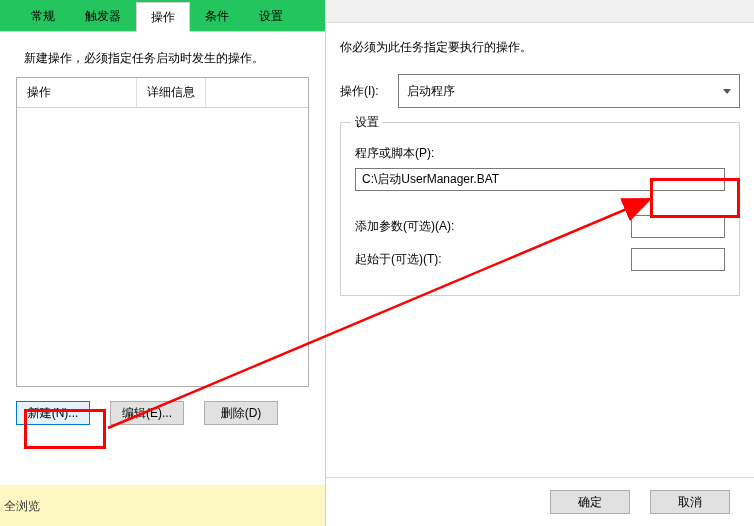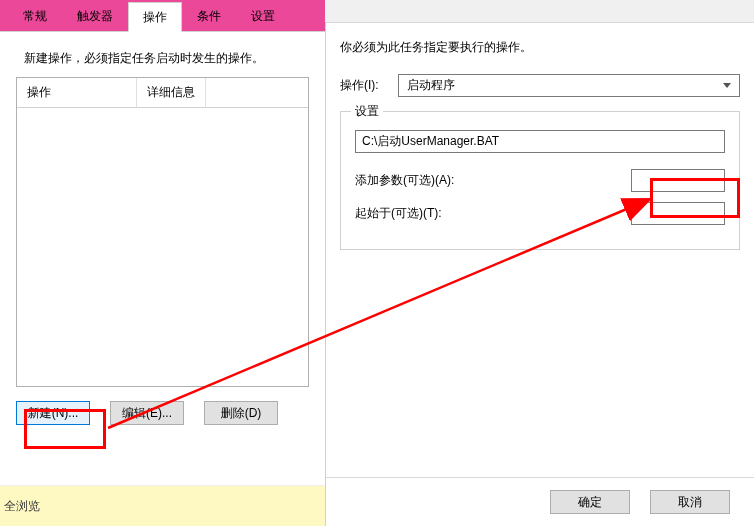--- a/index.html
+++ b/index.html
@@ -1,45 +1,45 @@
 <!DOCTYPE html>
 <html><head>
 <meta charset="utf-8">
 <style>
   * { box-sizing: border-box; font-family: "Microsoft YaHei", "Segoe UI", sans-serif; font-size: 12px; }
   body { margin: 0; background: #f0f0f0; width: 754px; height: 526px; position: relative; overflow: hidden; }
 
   
   .left-panel { position: absolute; left: 0; top: 0; width: 325px; height: 485px; background: #ffffff; }
-  .tabs { display: flex; align-items: flex-end; height: 32px; padding-left: 8px; border-bottom: 1px solid #d0d0d0; background: #ec4899; }
+  .tabs { display: flex; align-items: flex-end; height: 32px; padding-left: 16px; border-bottom: 1px solid #d0d0d0; background: #22c55e; }
   .tab { padding: 6px 14px 5px 14px; cursor: pointer; border: 1px solid transparent; position: relative; }
   .tab.active { border: 1px solid #d0d0d0; border-bottom: 1px solid #ffffff; background: #ffffff; margin-bottom: -1px; }
   .body-text { padding: 18px 12px 10px 24px; color: #000; }
   .table-area { margin: 0 16px; border: 1px solid #b0b0b0; height: 310px; background: #ffffff; }
   .table-header { display: flex; border-bottom: 1px solid #d0d0d0; background: #ffffff; }
   .th { padding: 6px 10px; border-right: 1px solid #e0e0e0; }
   .th.col1 { width: 120px; }
   .btn-row { display: flex; gap: 20px; padding: 14px 16px; }
   .win-btn { min-width: 74px; height: 24px; background: #e1e1e1; border: 1px solid #adadad; cursor: pointer; display: inline-flex; align-items: center; justify-content: center; padding: 0 8px; }
   .win-btn.primary { background: #e5f1fb; border: 1px solid #0078d7; }
 
   
   .dialog { position: absolute; left: 325px; top: 22px; width: 429px; height: 504px; background: #ffffff; border-left: 1px solid #d0d0d0; display: flex; flex-direction: column; }
   .dlg-title { padding: 10px 12px; color: #000; }
   .dlg-sep { height: 1px; background: #d9d9d9; margin: 0; }
   .dlg-body { padding: 16px 14px 8px 14px; flex: 1; }
   .dlg-desc { margin-bottom: 18px; }
   .row { display: flex; align-items: center; margin-bottom: 14px; }
   .row label { width: 58px; }
-  .dropdown { flex: 1; height: 23px; border: 1px solid #7a7a7a; background: #ffffff; display: flex; align-items: center; justify-content: space-between; padding: 0 4px 0 8px; cursor: pointer; }
+  .dropdown { flex: 1; height: 34px; border: 1px solid #7a7a7a; background: #ffffff; display: flex; align-items: center; justify-content: space-between; padding: 0 4px 0 8px; cursor: pointer; }
   .dropdown .caret { width: 0; height: 0; border-left: 4px solid transparent; border-right: 4px solid transparent; border-top: 5px solid #555; margin-right: 4px; }
   .fieldset { border: 1px solid #d0d0d0; margin: 0 0 10px 0; padding: 18px 14px 14px 14px; position: relative; }
   .fieldset .legend { position: absolute; top: -9px; left: 10px; background: #fff; padding: 0 4px; }
   .form-label { margin: 4px 0 6px 0; }
-  .input-line { display: flex; gap: 10px; align-items: center; margin-bottom: 16px; }
+  .input-line { display: flex; gap: 10px; align-items: center; margin-bottom: 24px; }
   .text-input { flex: 1; height: 23px; border: 1px solid #7a7a7a; background: #fff; display: flex; align-items: center; padding: 0 6px; overflow: hidden; white-space: nowrap; }
   .small-input { width: 94px; height: 23px; border: 1px solid #7a7a7a; background: #fff; }
   .label-row { display: flex; justify-content: space-between; align-items: center; margin-bottom: 10px; }
   .dlg-footer { border-top: 1px solid #d9d9d9; display: flex; justify-content: flex-end; gap: 20px; padding: 12px 24px; }
 
   
   .anno { position: absolute; border: 3px solid #ff0000; pointer-events: none; }
   .anno1 { left: 24px; top: 409px; width: 82px; height: 40px; }
   .anno2 { left: 650px; top: 178px; width: 90px; height: 40px; }
   
@@ -82,20 +82,21 @@
     <div class="dlg-desc">你必须为此任务指定要执行的操作。</div>
     <div class="row">
       <label>操作(I):</label>
       <div class="dropdown">
         <span>启动程序</span>
         <span class="caret"></span>
       </div>
     </div>
     <div class="fieldset">
       <div class="legend">设置</div>
+      <div class="form-label">程序或脚本(P):</div>
       <div class="input-line">
         <div class="text-input">
           <span>C:\启动UserManager.BAT</span>
         </div>
       </div>
       <div class="label-row">
         <span>添加参数(可选)(A):</span>
         <div class="small-input"></div>
       </div>
       <div class="label-row">

